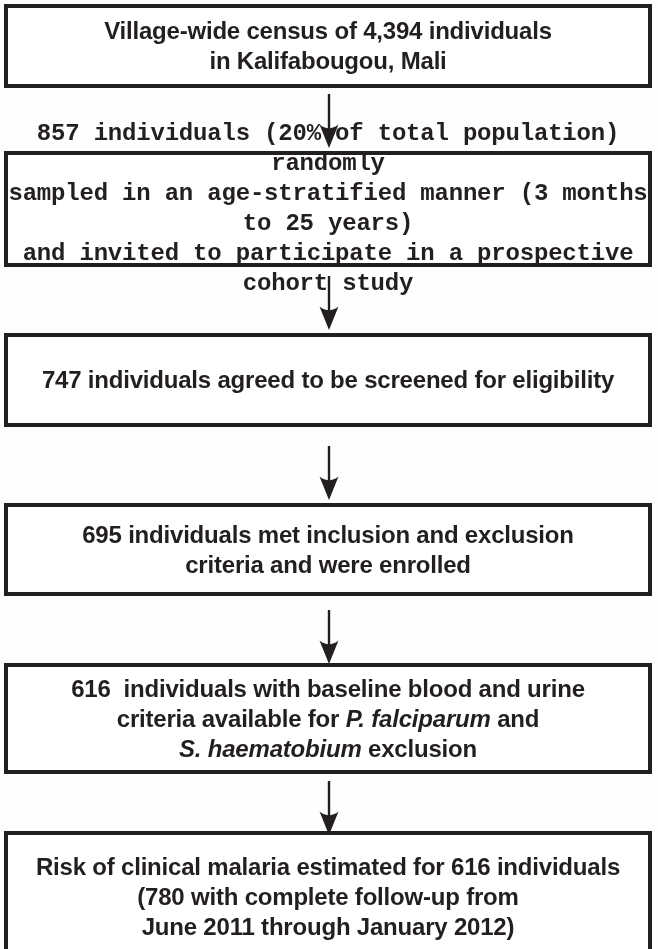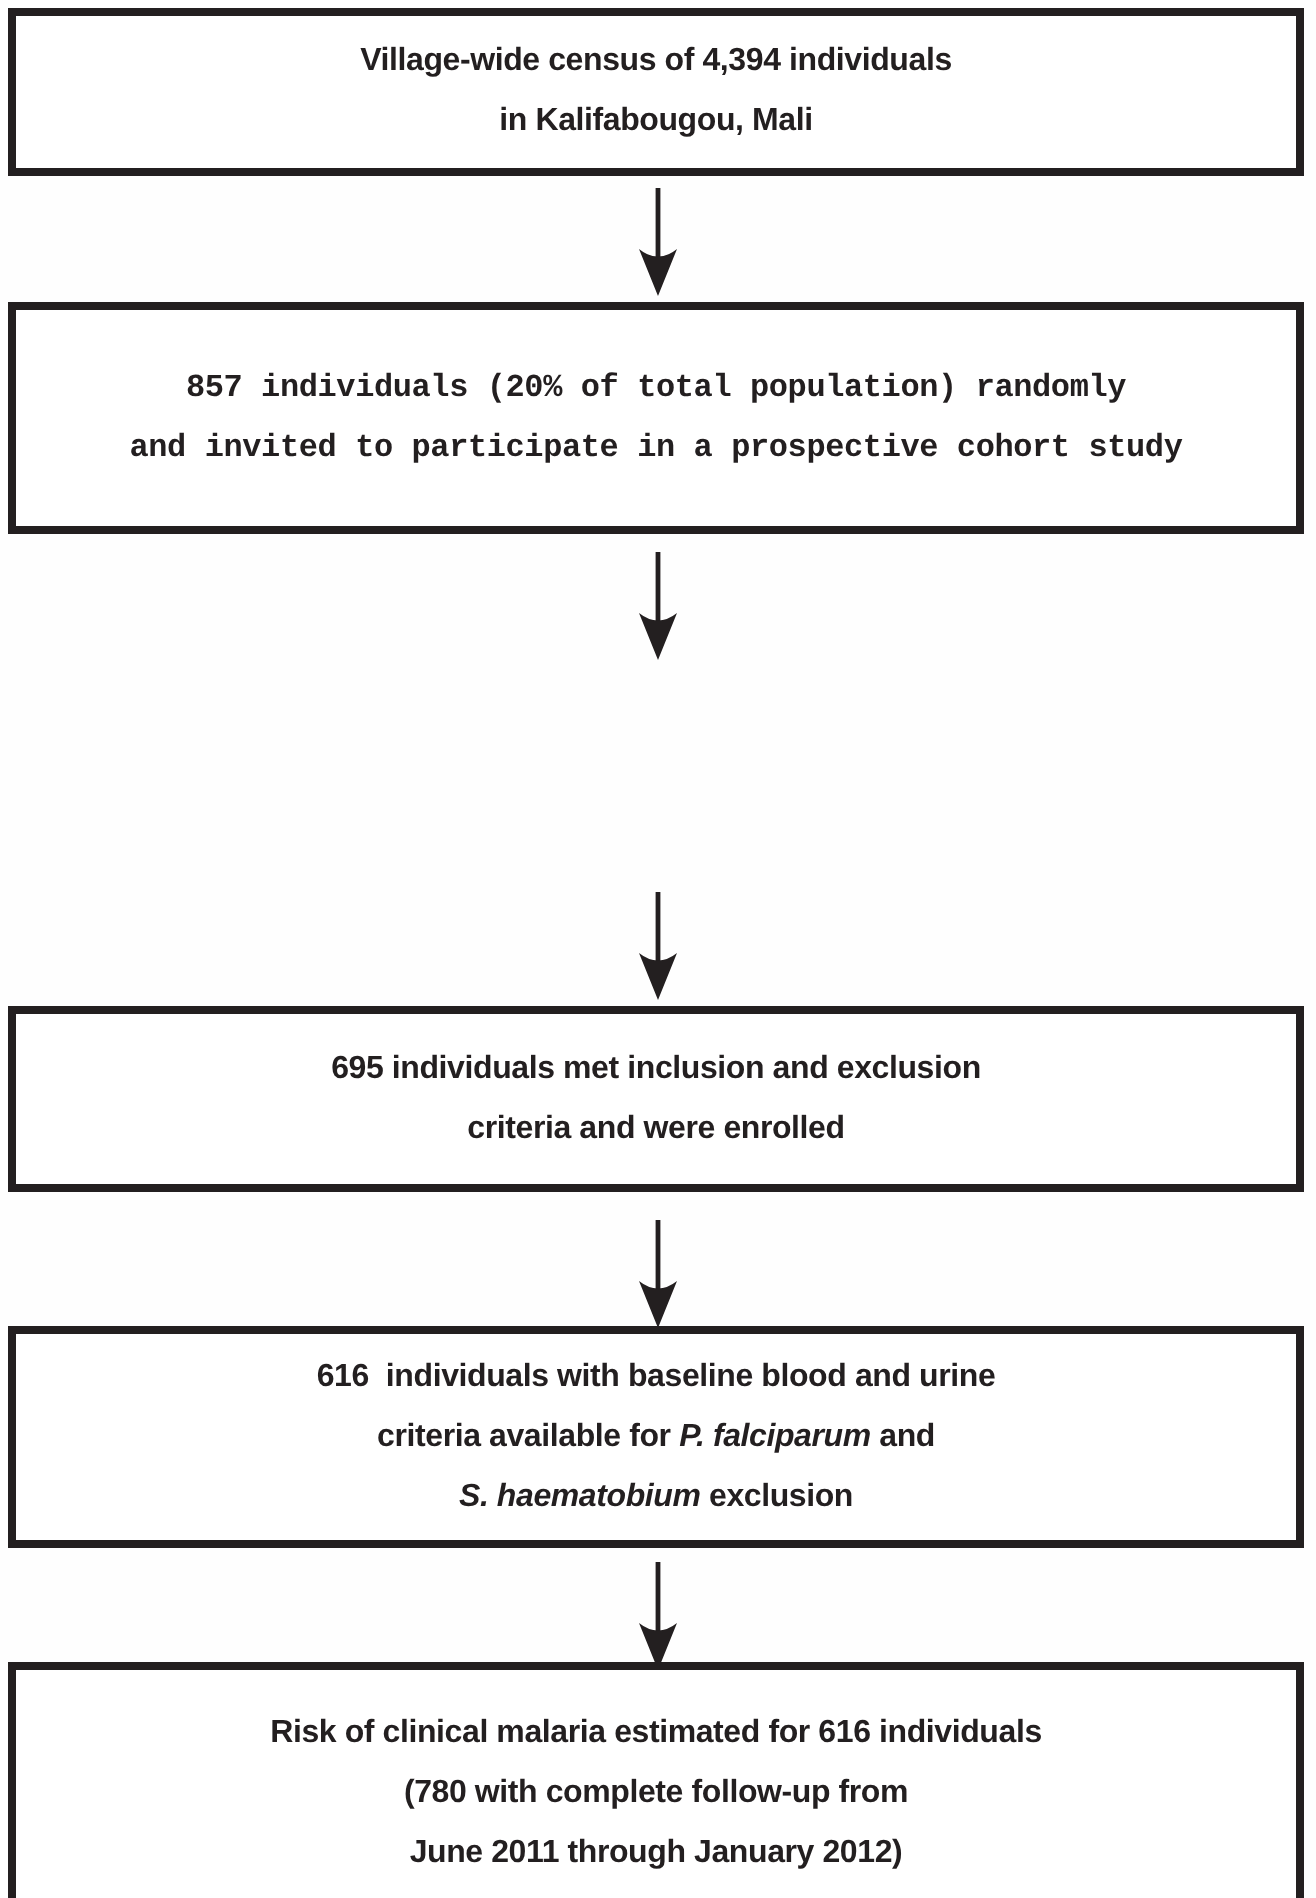--- a/index.html
+++ b/index.html
@@ -23,21 +23,21 @@
     box-sizing: border-box;
     border: 4px solid #231f20;
     background: #ffffff;
     display: flex;
     flex-direction: column;
     justify-content: center;
     align-items: center;
     text-align: center;
   }
   .box-line {
-    font-size: 16px;
+    font-size: 24px;
     font-weight: 700;
     line-height: 30px;
     white-space: pre-wrap;
     letter-spacing: -0.2px;
   }
   .box-line .italic {
     font-style: italic;
   }
   .box1 { top: 4px;   height: 84px; }
   .box2 { top: 151px; height: 116px; font-family: Liberation Mono, monospace; }
@@ -67,28 +67,32 @@
       <div class="box-line"><span>in Kalifabougou, Mali</span></div>
     </div>
 
   <svg class="down-arrow arrow1" viewBox="0 0 26 54">
     <rect x="11.8" y="0" width="2.4" height="38" fill="#231f20"></rect>
     <path d="M13 54 L3.5 30.5 Q13 38 22.5 30.5 Z" fill="#231f20"></path>
   </svg>
 
   <div class="flow-box box2">
       <div class="box-line"><span>857 individuals (20% of total population) randomly</span></div>
+      <div class="box-line"><span>sampled in an age-stratified manner (3 months to 25 years)</span></div>
       <div class="box-line"><span>and invited to participate in a prospective cohort study</span></div>
     </div>
 
   <svg class="down-arrow arrow2" viewBox="0 0 26 54">
     <rect x="11.8" y="0" width="2.4" height="38" fill="#231f20"></rect>
     <path d="M13 54 L3.5 30.5 Q13 38 22.5 30.5 Z" fill="#231f20"></path>
   </svg>
 
+  <div class="flow-box box3">
+      <div class="box-line"><span>747 individuals agreed to be screened for eligibility</span></div>
+    </div>
 
   <svg class="down-arrow arrow3" viewBox="0 0 26 54">
     <rect x="11.8" y="0" width="2.4" height="38" fill="#231f20"></rect>
     <path d="M13 54 L3.5 30.5 Q13 38 22.5 30.5 Z" fill="#231f20"></path>
   </svg>
 
   <div class="flow-box box4">
       <div class="box-line"><span>695 individuals met inclusion and exclusion</span></div>
       <div class="box-line"><span>criteria and were enrolled</span></div>
     </div>

